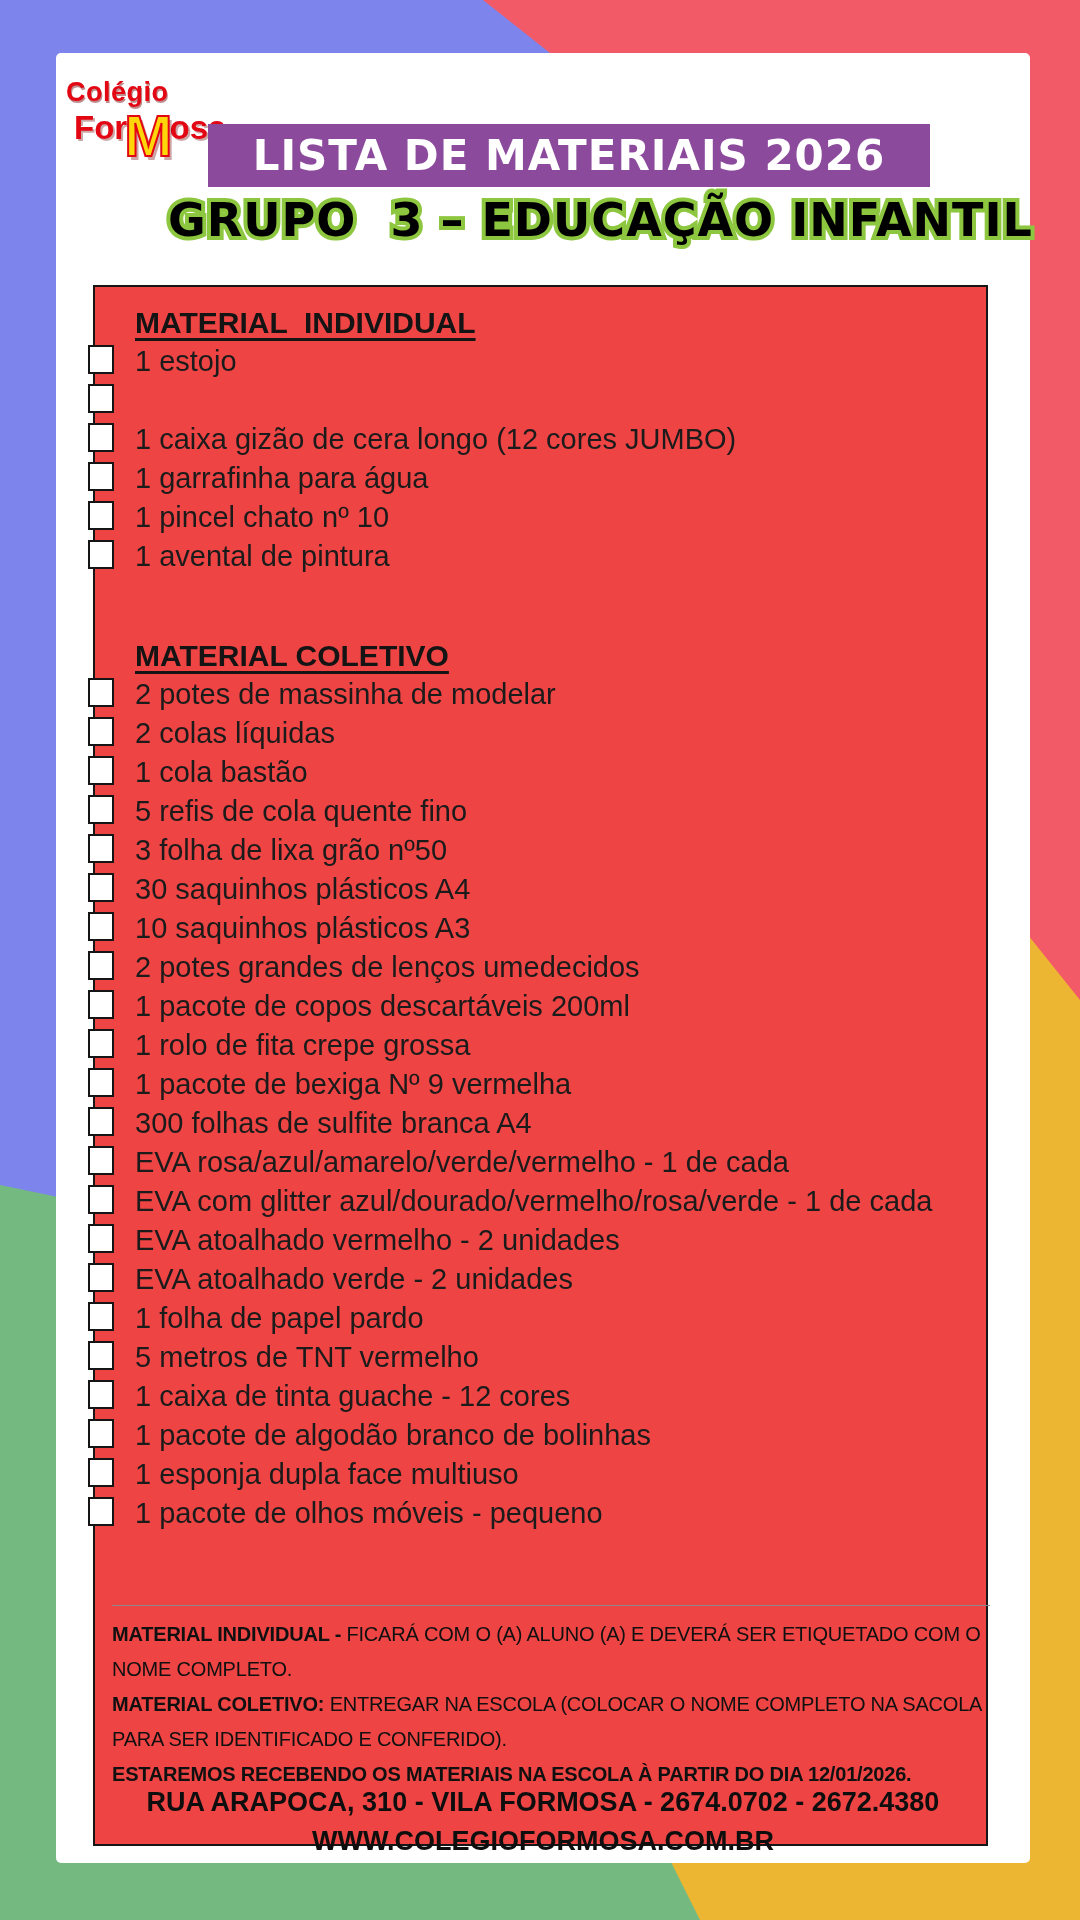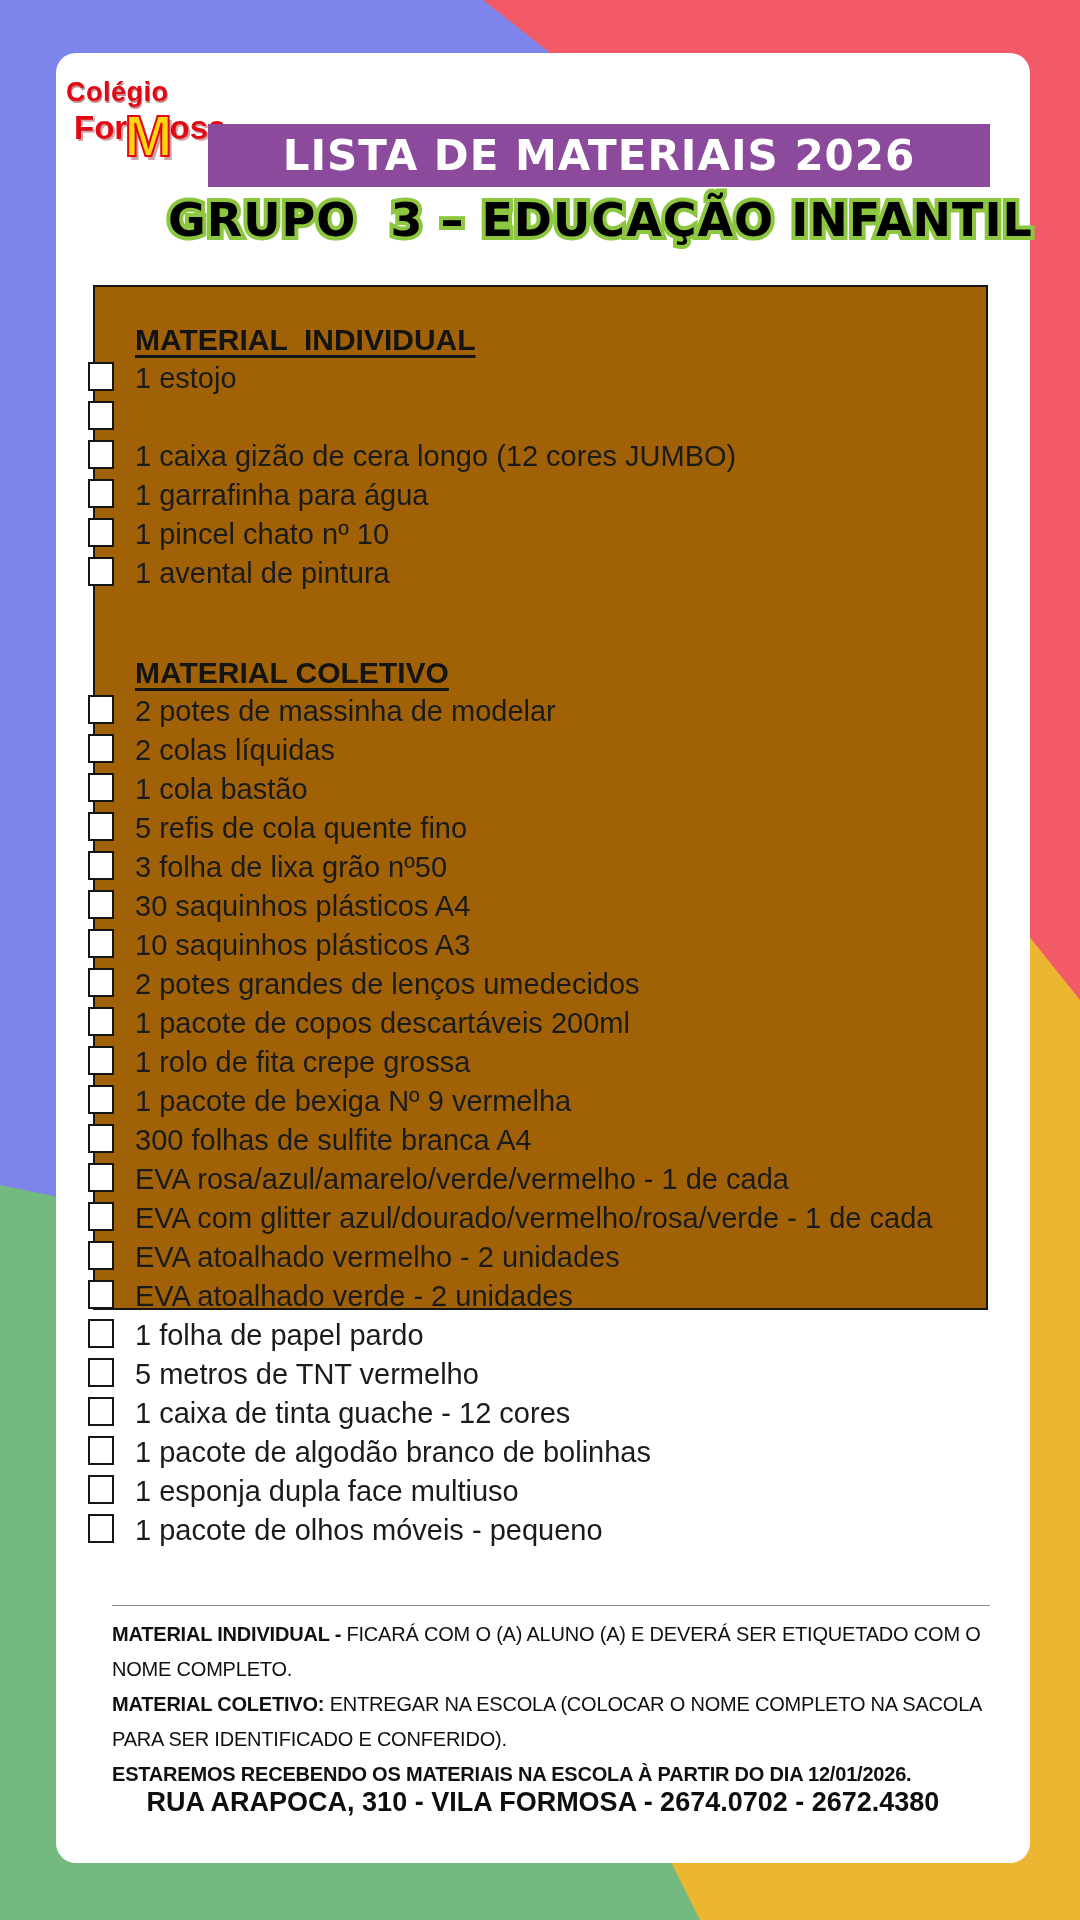--- a/index.html
+++ b/index.html
@@ -7,40 +7,40 @@
     --purple:#8c4a9c; --green-text:#8dc63f; --logo-red:#e30613; --logo-yellow:#ffd60a;
     --ink:#1b1b1b;
   }
   *{margin:0;padding:0;box-sizing:border-box;}
   html,body{width:1080px;height:1920px;}
   body{position:relative;overflow:hidden;background:var(--blue);font-family:"Liberation Sans",sans-serif;}
   .bg{position:absolute;inset:0;}
   .bg-red{background:var(--red);clip-path:polygon(483px 0px,1080px 0px,1080px 1010px,1000px 900px,550px 53px);}
   .bg-yellow{background:var(--yellow);clip-path:polygon(1000px 900px,1080px 1000px,1080px 1920px,700px 1920px,630px 1850px,1000px 1850px);}
   .bg-green{background:var(--green-bg);clip-path:polygon(0px 1185px,58px 1197px,58px 1790px,640px 1800px,700px 1920px,0px 1920px);}
-  .card{position:absolute;left:56px;top:53px;width:974px;height:1810px;background:#fff;border-radius:20px;}
+  .card{position:absolute;left:56px;top:53px;width:974px;height:1810px;background:#fff;border-radius:5px;}
 
   .logo{position:absolute;left:10px;top:24px;width:240px;}
   .logo-colegio{font-weight:bold;font-size:27px;color:var(--logo-red);letter-spacing:0.5px;
     text-shadow:1px 2px 0 rgba(110,0,0,.45);}
   .logo-line2{display:flex;align-items:flex-end;margin-top:-3px;margin-left:8px;}
   .logo-for,.logo-osa{font-size:33px;font-weight:bold;color:var(--logo-red);
     text-shadow:-1px -1px 0 #ffffff,2px 2px 0 rgba(110,0,0,.35);}
   .logo-m{font-size:58px;font-weight:bold;color:var(--logo-yellow);line-height:.72;margin:0 -3px;
     -webkit-text-stroke:2px var(--logo-red);text-shadow:3px 4px 0 rgba(110,0,0,.35);position:relative;top:10px;}
 
-  .title-banner{position:absolute;left:152px;top:71px;width:782px;height:63px;background:var(--purple);
+  .title-banner{position:absolute;left:152px;top:71px;width:722px;height:63px;background:var(--purple);
     display:flex;align-items:center;justify-content:center;}
   .title-banner span{font-family:"DejaVu Sans",sans-serif;font-weight:bold;font-size:42px;color:#fff;letter-spacing:1px;white-space:pre;}
   .subtitle{position:absolute;left:112px;top:140px;width:760px;text-align:center;
     font-family:"DejaVu Sans",sans-serif;font-weight:bold;font-size:46px;letter-spacing:1px;
     color:#000000;-webkit-text-stroke:8px var(--green-text);paint-order:stroke fill;white-space:pre;}
 
-  .list-box{position:absolute;left:37px;top:232px;width:895px;height:1025px;border:2px solid #161616;
-    padding-top:33px;background:#a16207;}
+  .list-box{position:absolute;left:37px;top:232px;width:895px;height:1561px;border:2px solid #161616;
+    padding-top:16px;background:#ef4444;}
   .section + .section{margin-top:60px;}
   .section-heading{padding-left:40px;font-size:30px;font-weight:bold;line-height:39px;color:#141414;
     text-decoration:underline;text-decoration-thickness:3px;text-underline-offset:5px;white-space:pre;}
   .row{position:relative;height:39px;display:flex;align-items:center;padding-left:40px;}
   .checkbox{position:absolute;left:-7px;top:3px;width:26px;height:29px;background:#fff;border:2px solid #151515;}
   .item-label{font-size:29px;color:var(--ink);white-space:pre;}
 
   .divider{position:absolute;left:56px;top:1552px;width:878px;border-top:1px solid #8a8a8a;}
   .notes{position:absolute;left:56px;top:1564px;width:896px;}
   .note{font-size:20px;line-height:35px;color:#101010;letter-spacing:-0.2px;}
@@ -196,15 +196,16 @@
   <div class="divider"></div>
 
   <div class="notes" id="notes">
       <p class="note"><b>MATERIAL INDIVIDUAL - </b><span>FICARÁ COM O (A) ALUNO (A) E DEVERÁ SER ETIQUETADO COM O NOME COMPLETO.</span></p>
       <p class="note"><b>MATERIAL COLETIVO:</b><span> ENTREGAR NA ESCOLA (COLOCAR O NOME COMPLETO NA SACOLA PARA SER IDENTIFICADO E CONFERIDO).</span></p>
       <p class="note"><b>ESTAREMOS RECEBENDO OS MATERIAIS NA ESCOLA À PARTIR DO DIA 12/01/2026.</b><span></span></p>
     </div>
 
   <div class="footer">
     <div>RUA ARAPOCA, 310 - VILA FORMOSA - 2674.0702 - 2672.4380</div>
+    <div>WWW.COLEGIOFORMOSA.COM.BR</div>
   </div>
 
 </div>
 
 </body></html>

